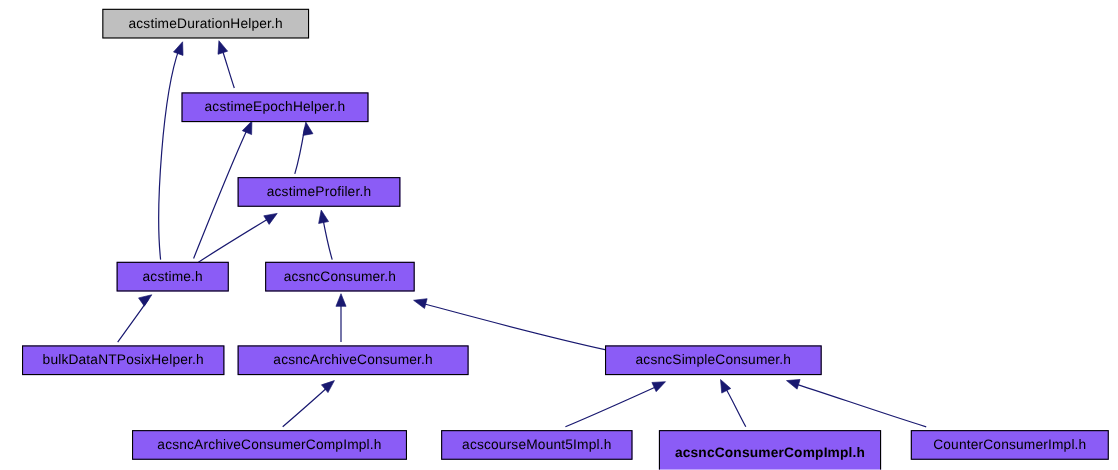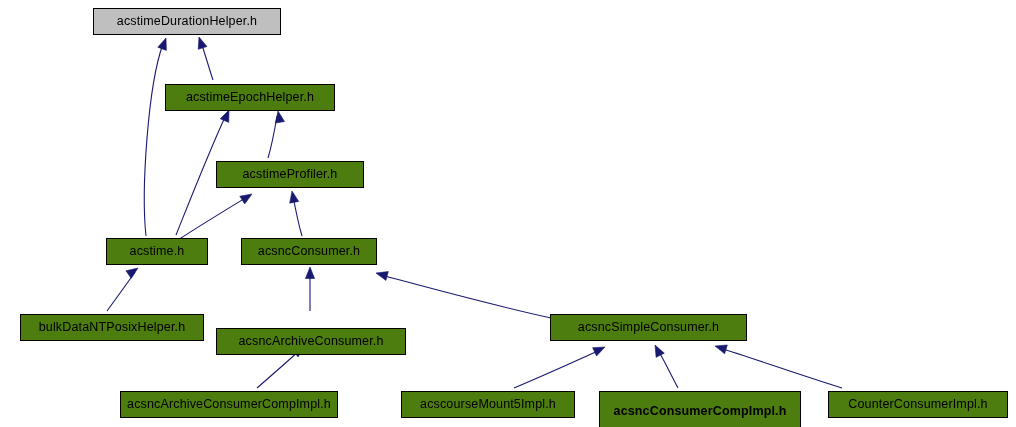--- a/index.html
+++ b/index.html
@@ -32,21 +32,21 @@
   }
   .edge-head {
     fill: #191970;
     stroke: #191970;
     stroke-width: 0.6;
   }
   .node-box {
     position: absolute;
     box-sizing: border-box;
     border: 1px solid #000000;
-    background: #4d7c0f;
+    background: #8b5cf6;
     display: flex;
     align-items: center;
     justify-content: center;
     white-space: nowrap;
     font-size: 12.5px;
     color: #000000;
     letter-spacing: 0.15px;
     line-height: 1;
   }
   .node-box.highlight {
@@ -126,27 +126,27 @@
       </div>
       <div class="node-box" style="left: 106px; top: 238px; width: 102px; height: 27px;">
         <span class="node-label">acstime.h</span>
       </div>
       <div class="node-box" style="left: 241px; top: 238px; width: 136px; height: 27px;">
         <span class="node-label">acsncConsumer.h</span>
       </div>
       <div class="node-box" style="left: 20px; top: 314px; width: 184px; height: 27px;">
         <span class="node-label">bulkDataNTPosixHelper.h</span>
       </div>
-      <div class="node-box" style="left: 216px; top: 328px; width: 190px; height: 27px; text-align: right;">
+      <div class="node-box" style="left: 216px; top: 314px; width: 210px; height: 27px; text-align: right;">
         <span class="node-label">acsncArchiveConsumer.h</span>
       </div>
       <div class="node-box" style="left: 550px; top: 314px; width: 197px; height: 27px;">
         <span class="node-label">acsncSimpleConsumer.h</span>
       </div>
-      <div class="node-box" style="left: 120px; top: 391px; width: 218px; height: 27px;">
+      <div class="node-box" style="left: 120px; top: 391px; width: 250px; height: 27px;">
         <span class="node-label">acsncArchiveConsumerCompImpl.h</span>
       </div>
       <div class="node-box" style="left: 401px; top: 391px; width: 174px; height: 27px;">
         <span class="node-label">acscourseMount5Impl.h</span>
       </div>
       <div class="node-box" style="left: 599px; top: 391px; width: 202px; height: 40px; font-weight: bold;">
         <span class="node-label">acsncConsumerCompImpl.h</span>
       </div>
       <div class="node-box" style="left: 828px; top: 391px; width: 180px; height: 27px;">
         <span class="node-label">CounterConsumerImpl.h</span>

